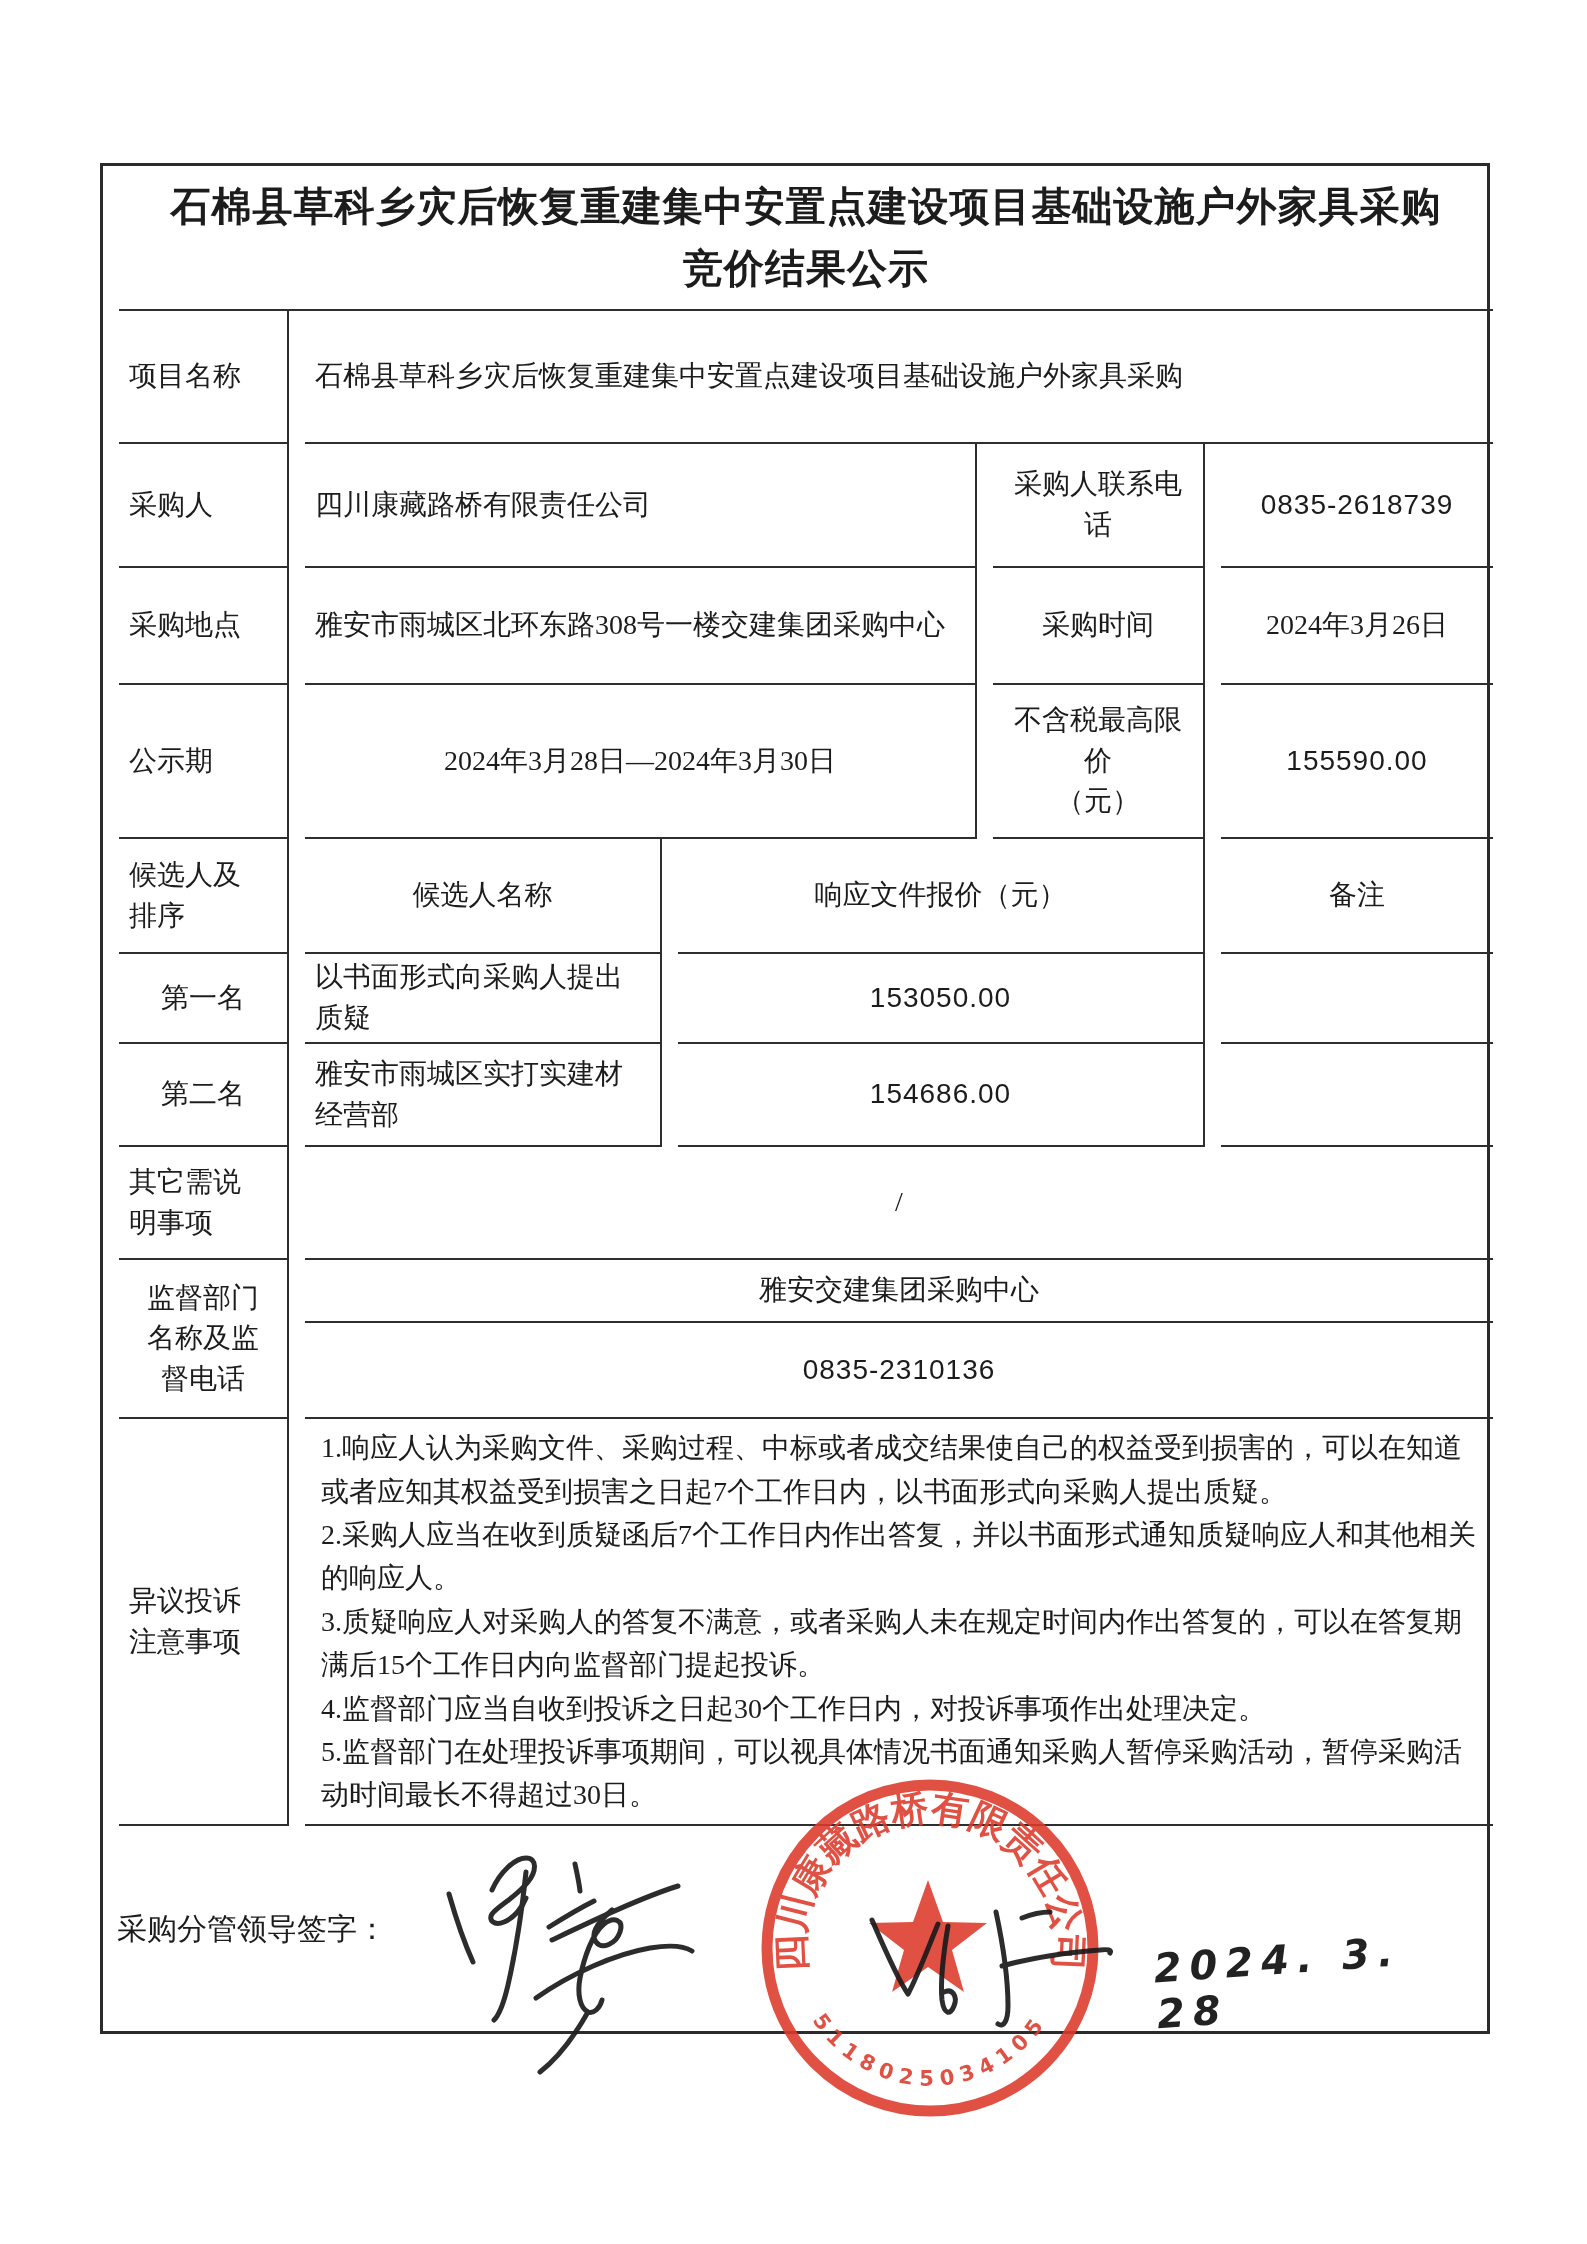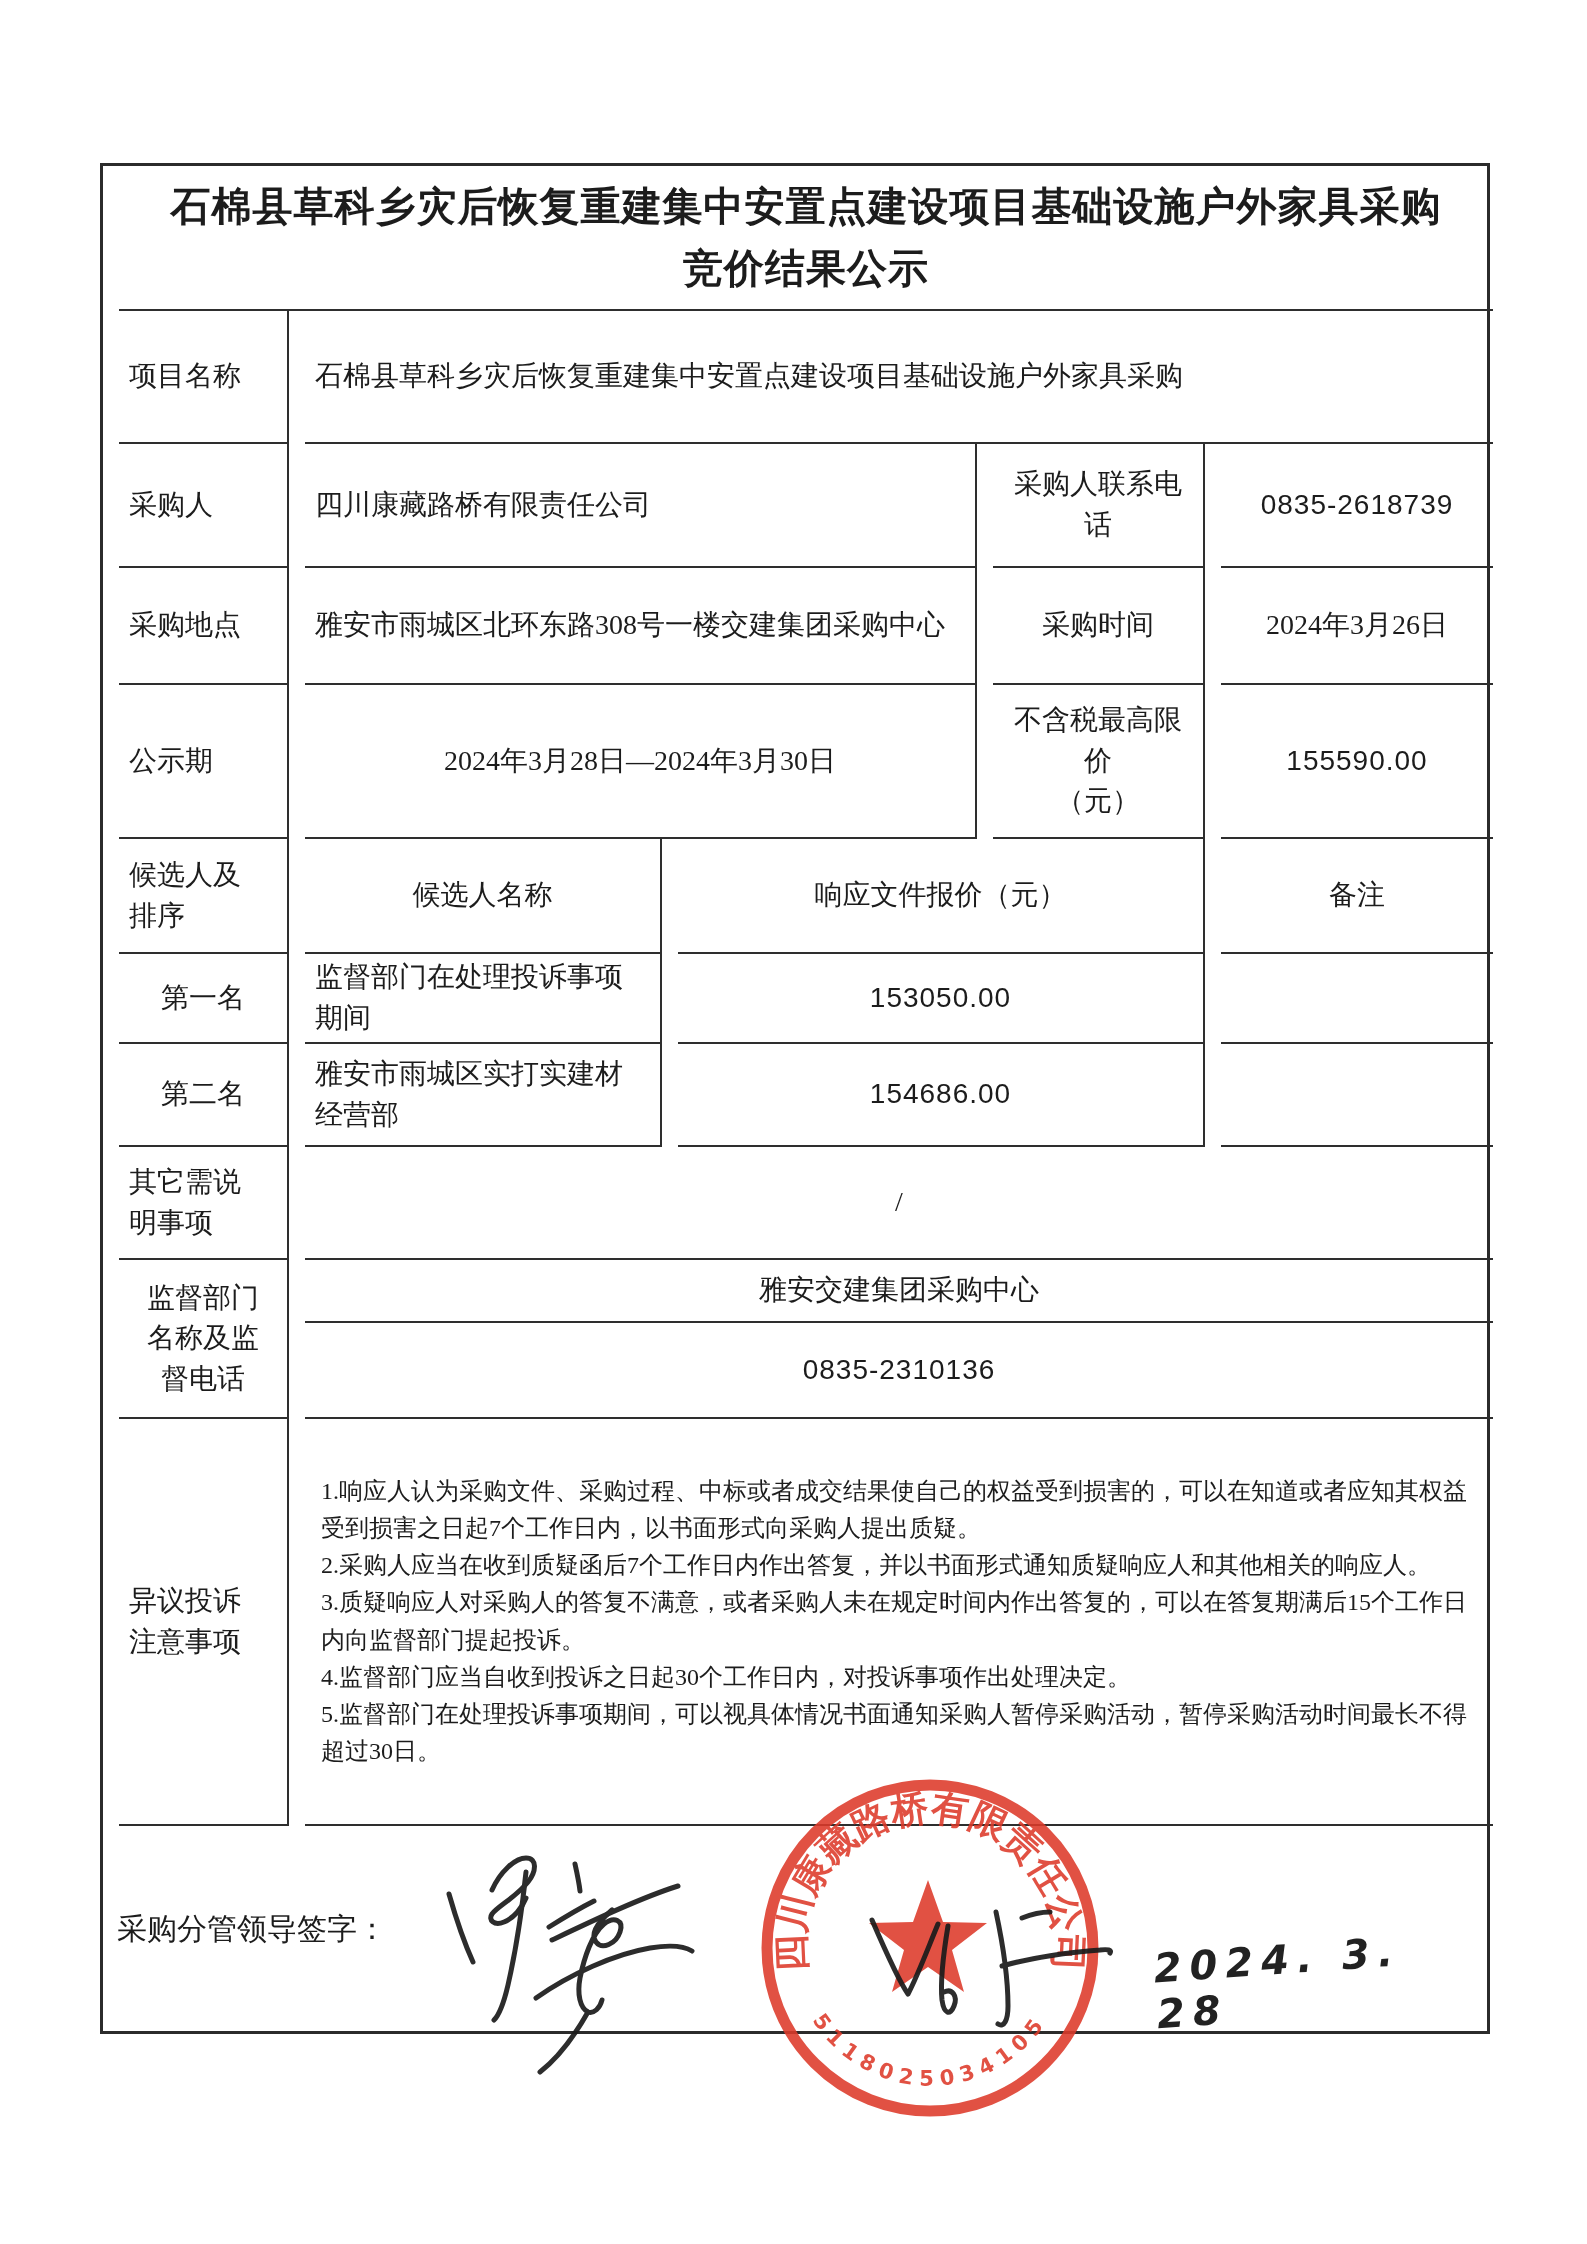--- a/index.html
+++ b/index.html
@@ -38,21 +38,21 @@
     justify-content:center;text-align:center;
     font-weight:bold;font-size:40px;line-height:1.55;
     padding:6px 34px;letter-spacing:1px;
   }
   .span23{grid-column:2 / span 2;}
   .span25{grid-column:2 / span 4;}
   .span34{grid-column:3 / span 2;}
   .num{font-family:Liberation Sans, sans-serif;letter-spacing:1px;}
   .objection-content{
     flex-direction:column;align-items:flex-start;justify-content:center;
-    padding:12px 16px;font-size:24px;line-height:1.55;
+    padding:12px 16px;font-size:28px;line-height:1.55;
   }
   .objection-content div{width:100%;}
   .sup-label{grid-row:10 / span 2;}
   .sig-row{grid-column:1 / span 5;padding-left:14px;font-size:30px;}
   .overlay{position:absolute;left:0;top:0;pointer-events:none;}
   .ink{stroke:#1b1b1b;stroke-width:5;fill:none;stroke-linecap:round;stroke-linejoin:round;opacity:.92;}
   .seal-ink{opacity:.88;}
   .hand-date{
     position:absolute;left:1155px;top:1935px;width:300px;
     font-family:"DejaVu Sans",sans-serif;
@@ -89,21 +89,21 @@
 （元）</div>
     <div class="cell ctr b-b num">155590.00</div>
 
     <div class="cell lab pre b-r b-b">候选人及
 排序</div>
     <div class="cell ctr b-r b-b">候选人名称</div>
     <div class="cell ctr span34 b-r b-b">响应文件报价（元）</div>
     <div class="cell ctr b-b">备注</div>
 
     <div class="cell ctr b-r b-b">第一名</div>
-    <div class="cell lab b-r b-b">监督部门在处理投诉事项期间</div>
+    <div class="cell lab b-r b-b">以书面形式向采购人提出质疑</div>
     <div class="cell ctr span34 b-r b-b num">153050.00</div>
     <div class="cell b-b"></div>
 
     <div class="cell ctr b-r b-b">第二名</div>
     <div class="cell lab b-r b-b">雅安市雨城区实打实建材经营部</div>
     <div class="cell ctr span34 b-r b-b num">154686.00</div>
     <div class="cell b-b"></div>
 
     <div class="cell lab pre b-r b-b">其它需说
 明事项</div>

